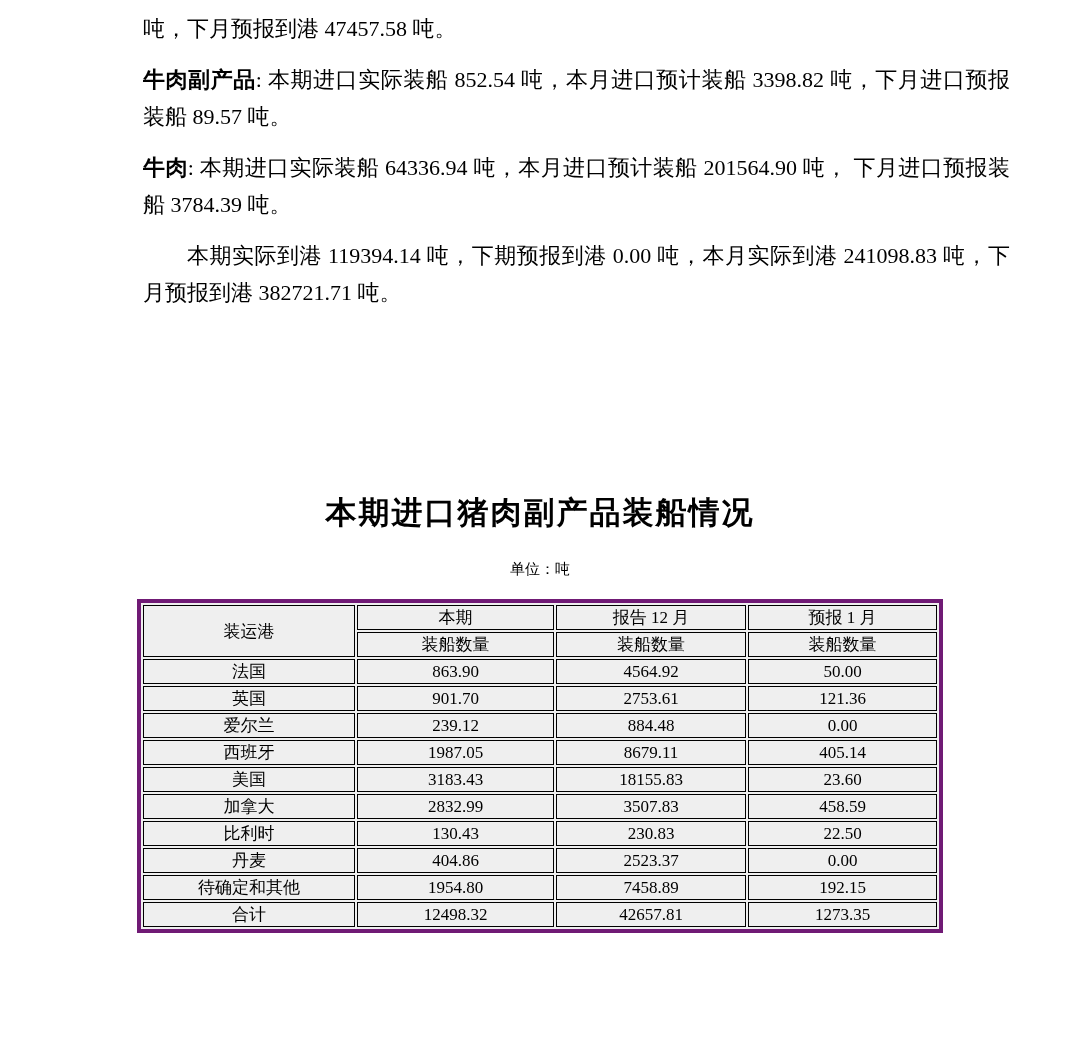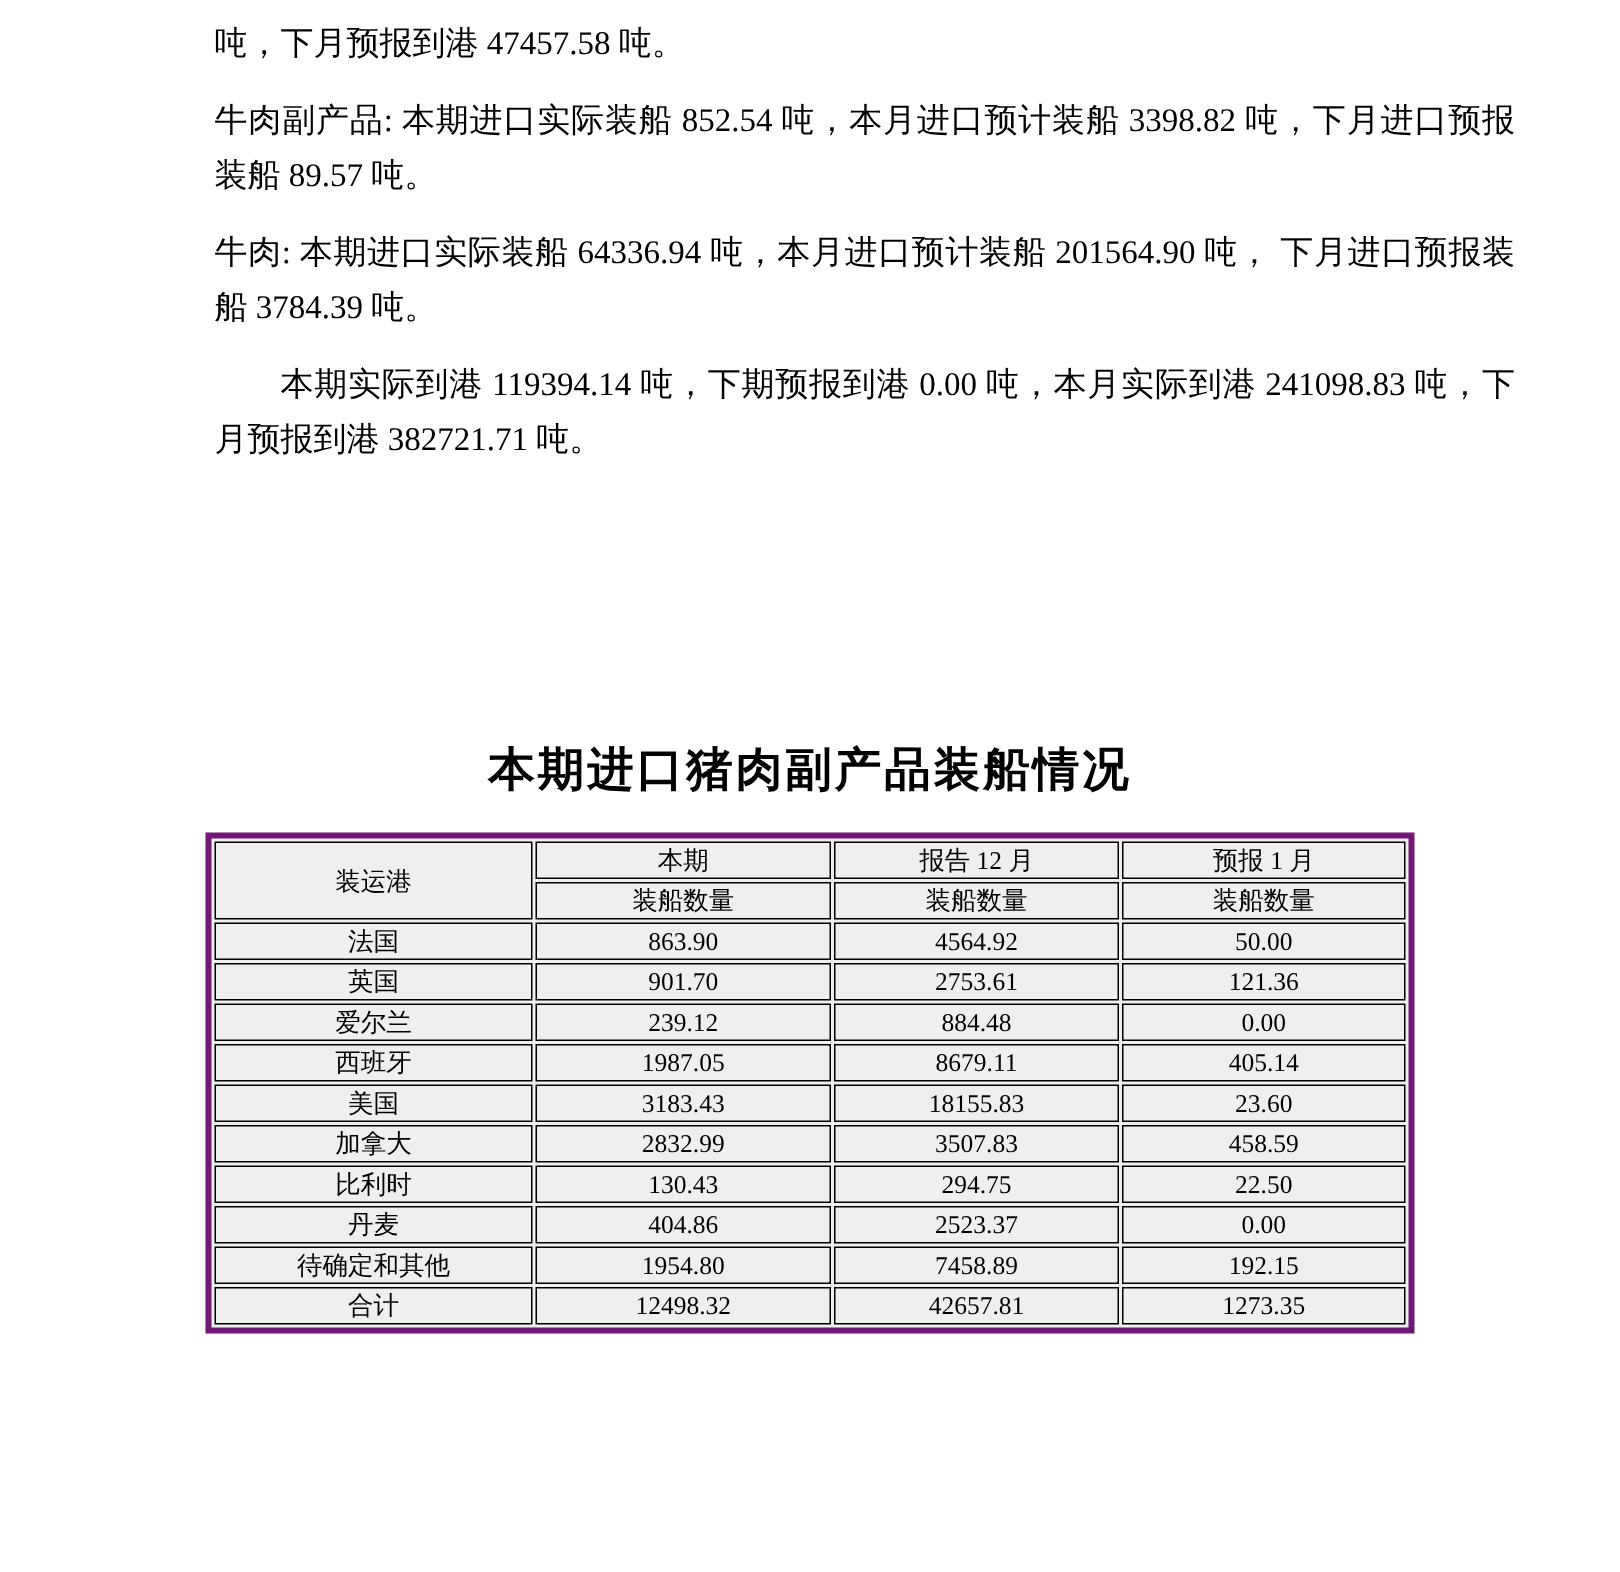--- a/index.html
+++ b/index.html
@@ -23,21 +23,21 @@
   .para {
     font-size: 22px;
     line-height: 37px;
     margin: 0 0 14px 0;
     text-align: justify;
   }
   .para.indent {
     text-indent: 44px;
   }
   .lead {
-    font-weight: normal;
+    font-weight: bold;
   }
   .table-section {
     text-align: center;
   }
   .section-title {
     margin: 180px 0 0 0;
     font-size: 31px;
     line-height: 44px;
     font-weight: bold;
     letter-spacing: 2px;
@@ -85,20 +85,21 @@
     <p class="para"><span class="lead">牛肉副产品</span><span>: 本期进口实际装船 852.54 吨，本月进口预计装船 3398.82 吨，下月进口预报装船 89.57 吨。</span></p>
 
 
     <p class="para"><span class="lead">牛肉</span><span>: 本期进口实际装船 64336.94 吨，本月进口预计装船 201564.90 吨， 下月进口预报装船 3784.39 吨。</span></p>
 
     <p class="para indent"><span>本期实际到港 119394.14 吨，下期预报到港 0.00 吨，本月实际到港 241098.83 吨，下月预报到港 382721.71 吨。</span></p>
   </div>
 
   <div class="table-section">
     <div class="section-title">本期进口猪肉副产品装船情况</div>
+    <div class="unit-label">单位：吨</div>
 
     <table class="ship-table">
       <colgroup>
         <col class="c1">
           <col class="c2">
           <col class="c3">
           <col class="c4">
       </colgroup>
       <tbody>
         <tr>
@@ -144,21 +145,21 @@
         </tr>
         <tr>
           <td>加拿大</td>
           <td>2832.99</td>
           <td>3507.83</td>
           <td>458.59</td>
         </tr>
         <tr>
           <td>比利时</td>
           <td>130.43</td>
-          <td>294.75</td>
+          <td>230.83</td>
           <td>22.50</td>
         </tr>
         <tr>
           <td>丹麦</td>
           <td>404.86</td>
           <td>2523.37</td>
           <td>0.00</td>
         </tr>
         <tr>
           <td>待确定和其他</td>

